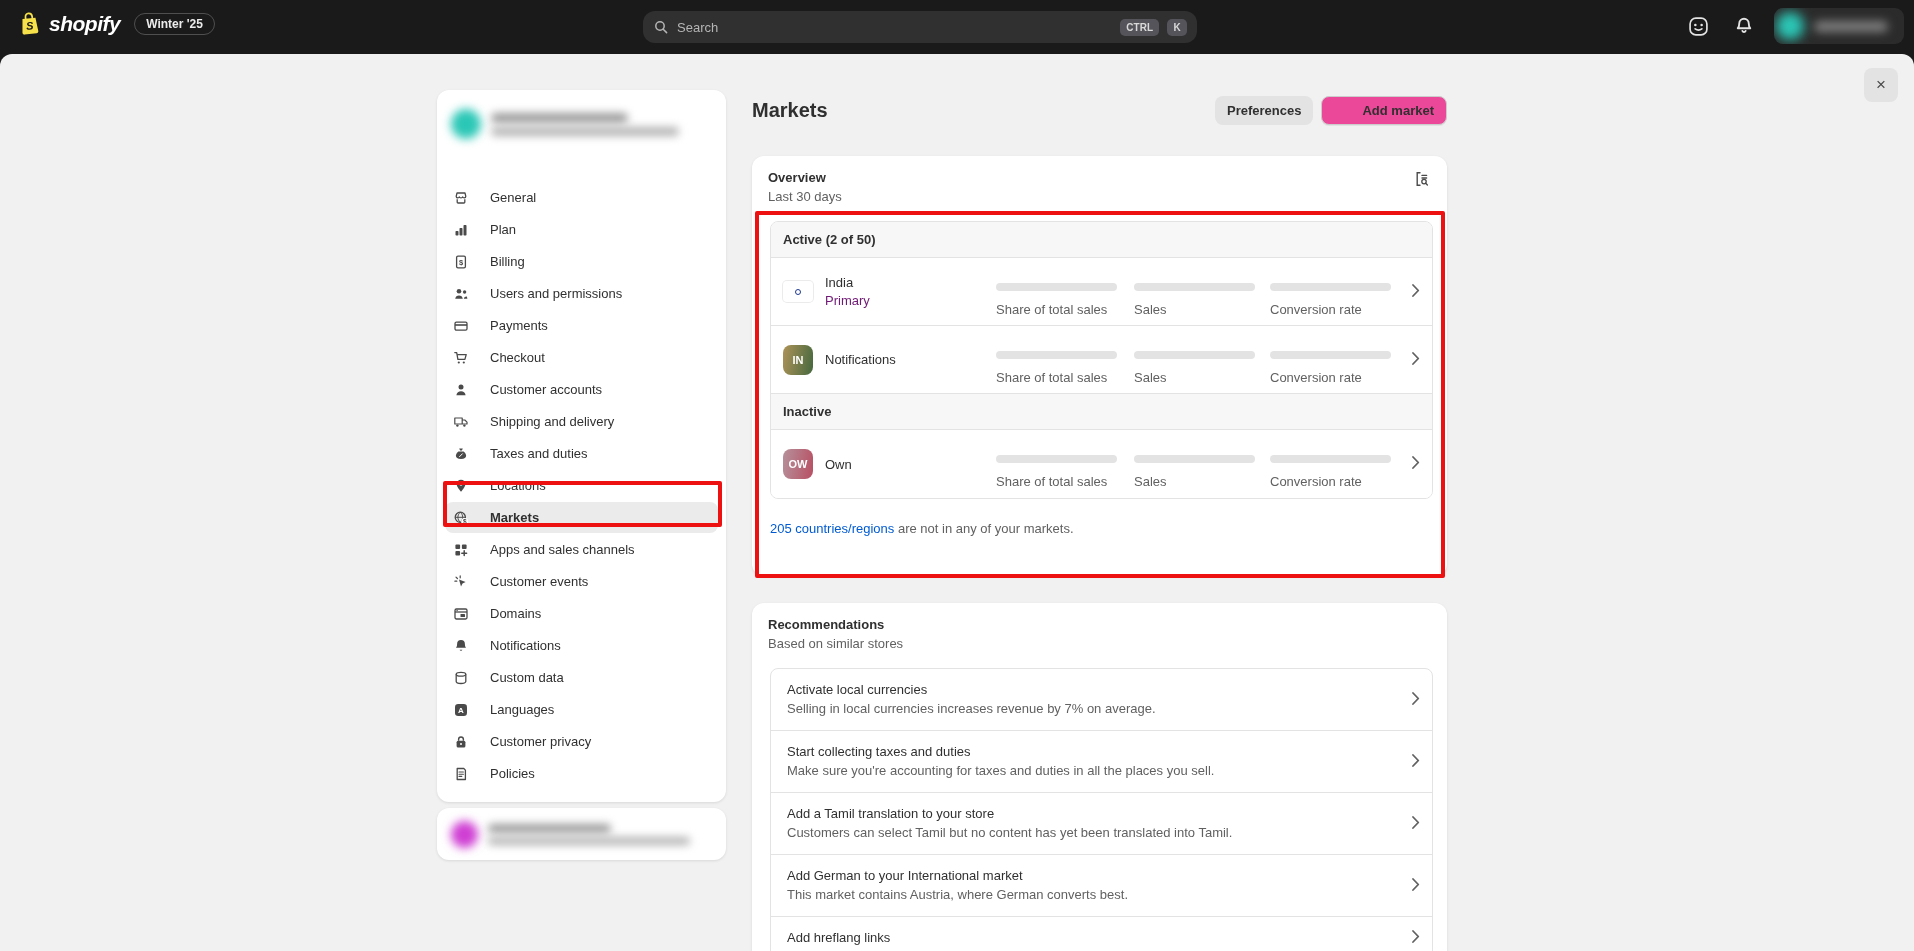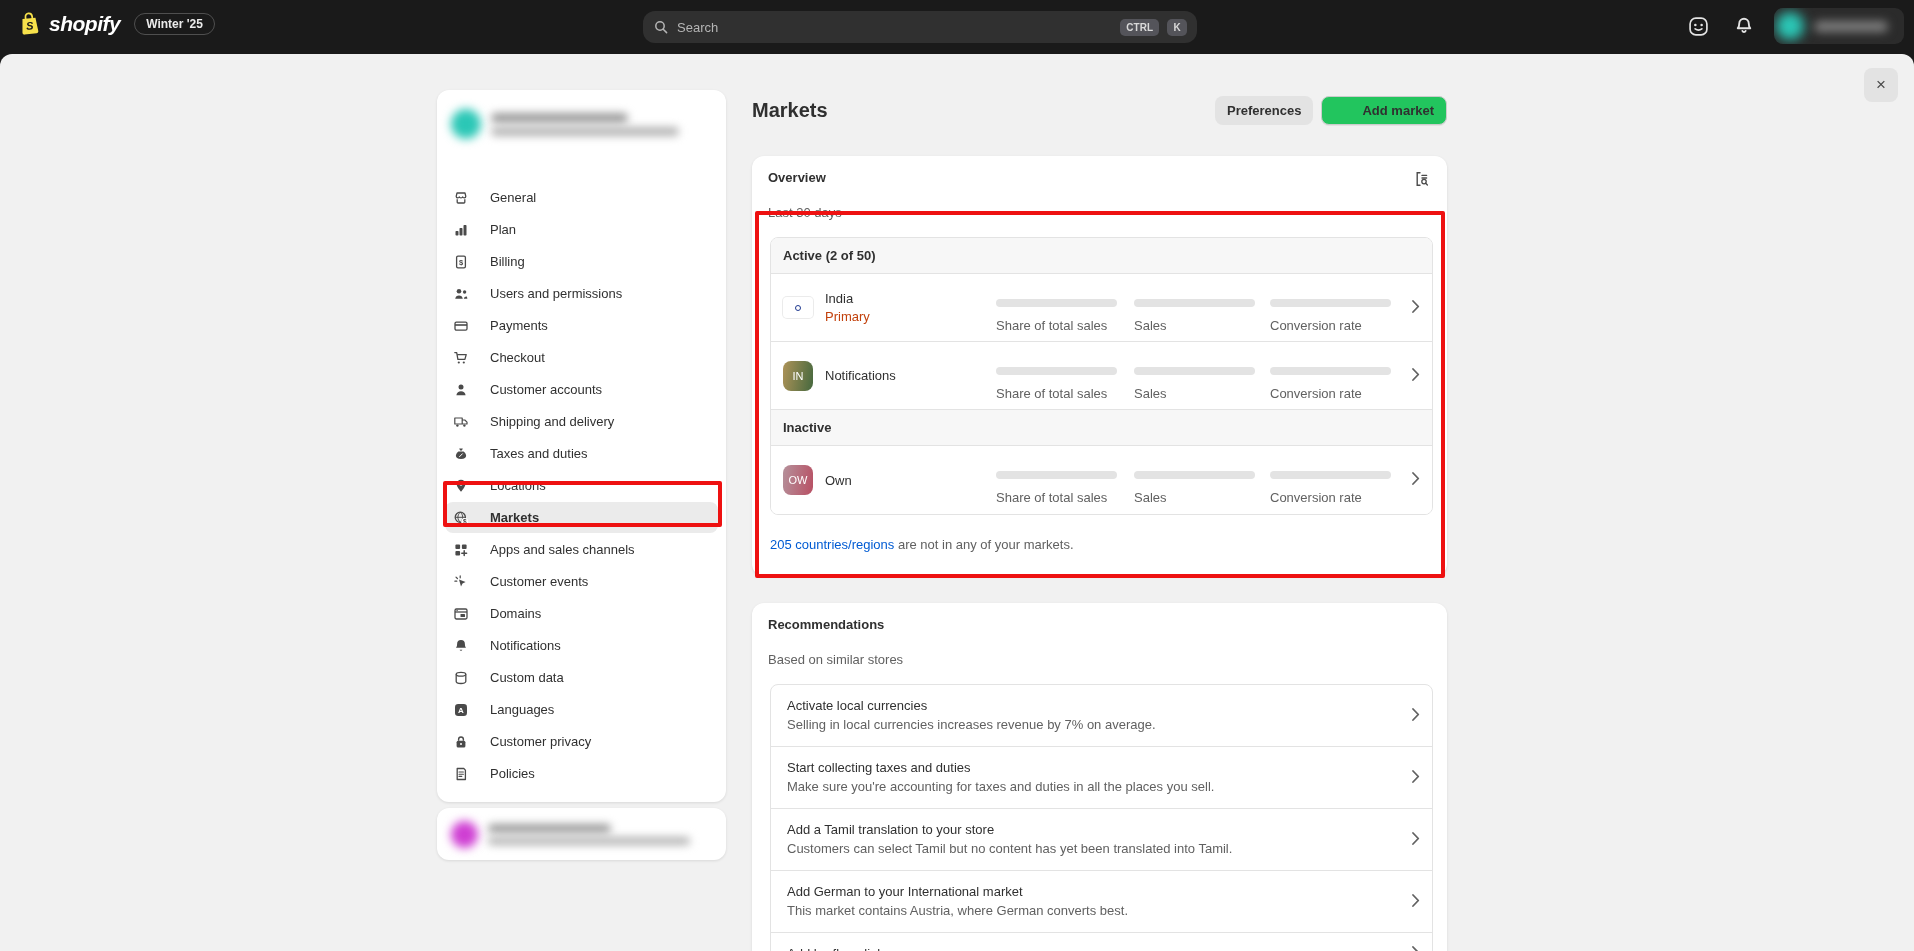--- a/index.html
+++ b/index.html
@@ -42,39 +42,39 @@
   .side-user { margin-top:6px; height:52px; display:flex; align-items:center; gap:10px; padding:0 14px; }
   .avatar-blur.purple { width:27px; height:27px; background:#cf3fd3; }
 
   
   .main { position:absolute; left:752px; top:36px; width:695px; }
   .page-head { display:flex; align-items:center; height:40px; }
   .page-title { font-size:20px; font-weight:700; color:#303030; }
   .head-actions { margin-left:auto; display:flex; gap:8px; }
   .btn { font-family:inherit; font-size:13px; font-weight:600; border-radius:8px; padding:6px 12px; cursor:pointer; color:#303030; }
   .btn.gray { background:#e3e3e3; border:none; }
-  .btn.white { background:#22c55e; border:1px solid #ccc; box-shadow:0 1px 0 rgba(26,26,26,.07);padding-left:40px; }
+  .btn.white { background:#ec4899; border:1px solid #ccc; box-shadow:0 1px 0 rgba(26,26,26,.07);padding-left:40px; }
 
   .card { background:#fff; border-radius:12px; box-shadow:0 1px 3px rgba(0,0,0,.1); padding:14px 16px; position:relative; }
   .card-title { font-size:13px; font-weight:650; }
-  .card-sub { font-size:13px; color:#616161; margin-top:20px; }
+  .card-sub { font-size:13px; color:#616161; margin-top:4px; }
   .overview-card { margin-top:26px; height:420px; }
   .report-icon { position:absolute; right:16px; top:14px; color:#4a4a4a; cursor:pointer; }
 
   .market-table { margin-top:17px; margin-left:2px; width:663px; border:1px solid #e3e3e3; border-radius:8px; overflow:hidden; }
   .sect-head { height:36px; background:#f7f7f7; border-bottom:1px solid #e3e3e3; display:flex; align-items:center; padding:0 12px; font-weight:650; font-size:13px; }
   .m-row { height:68px; position:relative; border-bottom:1px solid #e3e3e3; background:#fff; cursor:pointer; }
   .m-row:last-child, .m-row.no-border { border-bottom:none; }
   .m-ident { position:absolute; left:12px; top:0; height:100%; display:flex; align-items:center; gap:12px; }
   .m-name { font-size:13px; color:#303030; }
-  .m-subtitle { font-size:13px; color:#c2410c; margin-top:3px; }
+  .m-subtitle { font-size:13px; color:#701a75; margin-top:3px; }
   .flag { width:30px; height:21px; border-radius:4px; overflow:hidden; position:relative; flex:none; box-shadow:0 0 0 1px rgba(0,0,0,.08); }
   .flag .s1 { height:7px; background:#ff9933; } .flag .s2 { height:7px; background:#fff; } .flag .s3 { height:7px; background:#128807; }
   .flag .chakra { position:absolute; left:50%; top:50%; width:6px; height:6px; margin:-3px 0 0 -3px; border:1.4px solid #203a90; border-radius:50%; }
-  .mbadge { width:30px; height:30px; border-radius:8px; color:#fff; font-size:11px; font-weight:400; display:flex; align-items:center; justify-content:center; flex:none; }
+  .mbadge { width:30px; height:30px; border-radius:8px; color:#fff; font-size:11px; font-weight:700; display:flex; align-items:center; justify-content:center; flex:none; }
   .mcol { position:absolute; width:121px; top:0; height:100%; }
   .mcol .pill { position:absolute; top:25px; left:0; width:121px; height:8px; border-radius:4px; background:#e3e3e3; }
   .mcol .mlabel { position:absolute; top:44px; left:0; white-space:nowrap; color:#616161; font-size:13px;text-align:right; }
   .chev { position:absolute; right:12px; top:50%; transform:translateY(-50%); color:#616161; }
   .countries-line { margin-top:22px; margin-left:2px; font-size:13px; color:#616161; }
   .countries-line a { color:#005bd3; text-decoration:none; cursor:pointer; }
 
   .rec-card { margin-top:27px; height:420px; }
   .rec-list { margin-top:17px; margin-left:2px; width:663px; border:1px solid #e3e3e3; border-radius:8px; }
   .rec-row { position:relative; padding:13px 40px 14px 16px; border-bottom:1px solid #e3e3e3; cursor:pointer; }

